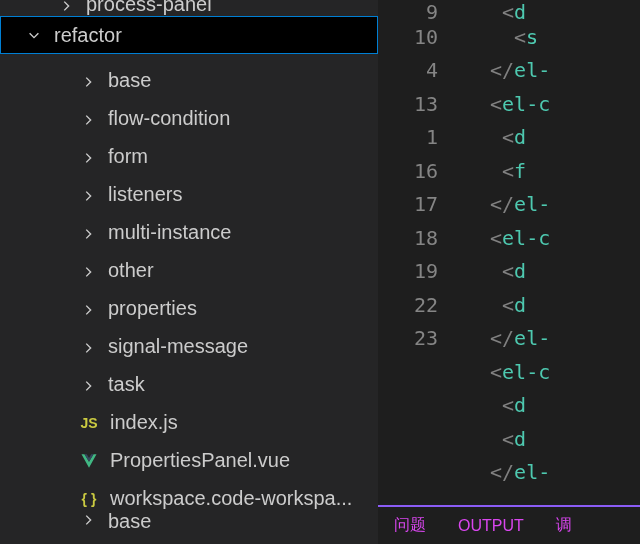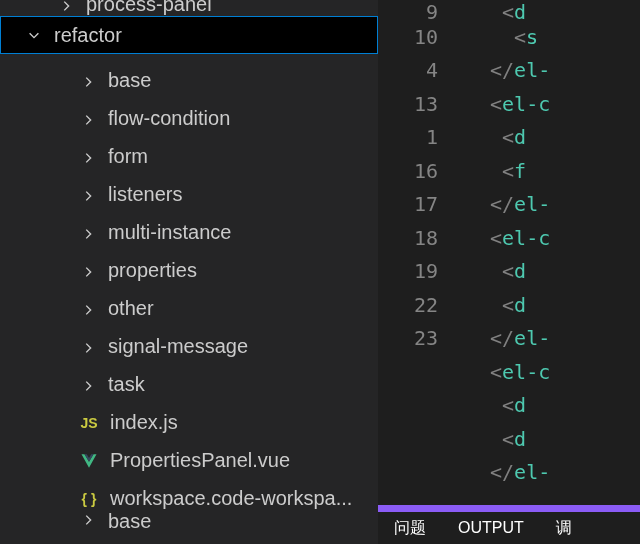--- a/index.html
+++ b/index.html
@@ -101,25 +101,25 @@
   }
   .cline:first-child { height: 20px; align-items: flex-start; }
   .t-bracket { color: #808080; }
   .t-tag { color: #4ec9b0; }
 
   .panel-tabs {
     position: absolute;
     left: 378px; top: 505px;
     width: 262px; height: 39px;
     background: #1e1e1e;
-    border-top: 7px solid #8b5cf6;
+    border-top: 2px solid #8b5cf6;
     display: flex;
     align-items: center;
     font-size: 16px;
-    color: #ffffff;
+    color: #d946ef;
   }
   .ptab { padding: 0 16px; cursor: pointer; }
   .label-text { overflow: hidden; text-overflow: ellipsis; }
 </style>
 </head>
 <body>
 
 <div class="sidebar">
 
   <div class="tree-row cut pad1">
@@ -180,29 +180,29 @@
           </svg>
         </span>
         <span class="label-text">multi-instance</span>
       </div>
       <div class="tree-row pad2">
         <span class="chev">
           <svg width="14" height="14" viewBox="0 0 16 16" fill="none">
             <path d="M6 3l5 5-5 5" stroke-width="1.6"></path>
           </svg>
         </span>
+        <span class="label-text">other</span>
+      </div>
+      <div class="tree-row pad2">
+        <span class="chev">
+          <svg width="14" height="14" viewBox="0 0 16 16" fill="none">
+            <path d="M6 3l5 5-5 5" stroke-width="1.6"></path>
+          </svg>
+        </span>
         <span class="label-text">properties</span>
-      </div>
-      <div class="tree-row pad2">
-        <span class="chev">
-          <svg width="14" height="14" viewBox="0 0 16 16" fill="none">
-            <path d="M6 3l5 5-5 5" stroke-width="1.6"></path>
-          </svg>
-        </span>
-        <span class="label-text">other</span>
       </div>
       <div class="tree-row pad2">
         <span class="chev">
           <svg width="14" height="14" viewBox="0 0 16 16" fill="none">
             <path d="M6 3l5 5-5 5" stroke-width="1.6"></path>
           </svg>
         </span>
         <span class="label-text">signal-message</span>
       </div>
       <div class="tree-row pad2">

